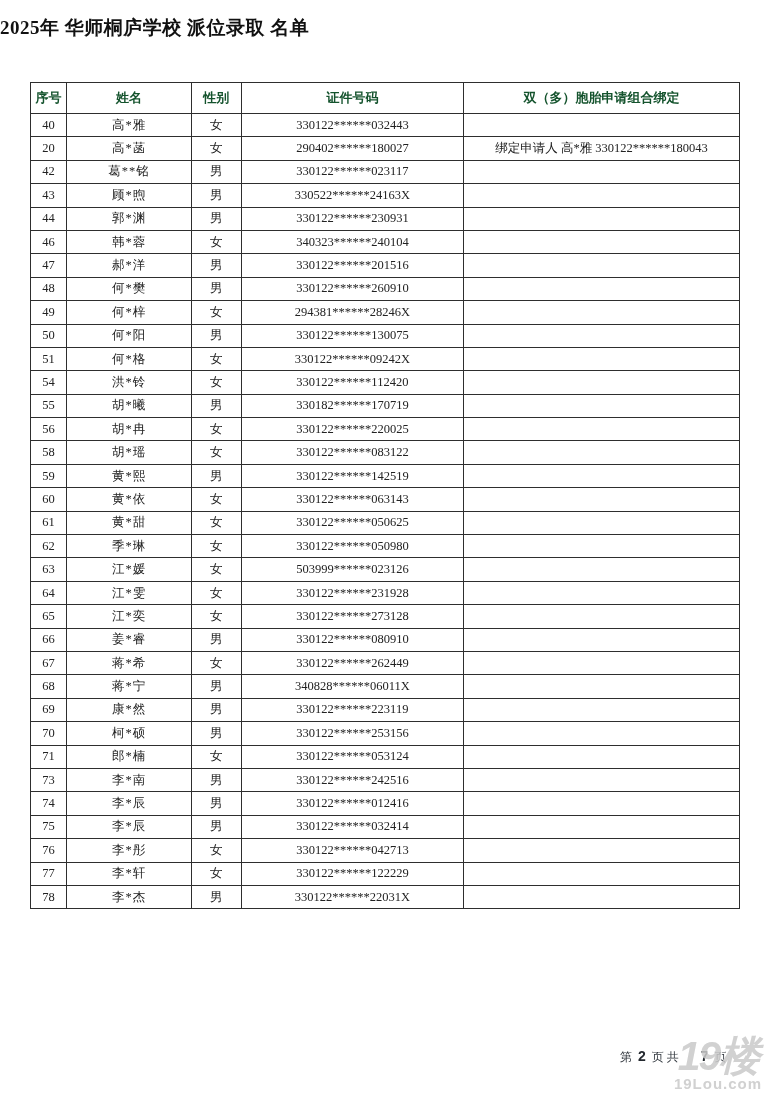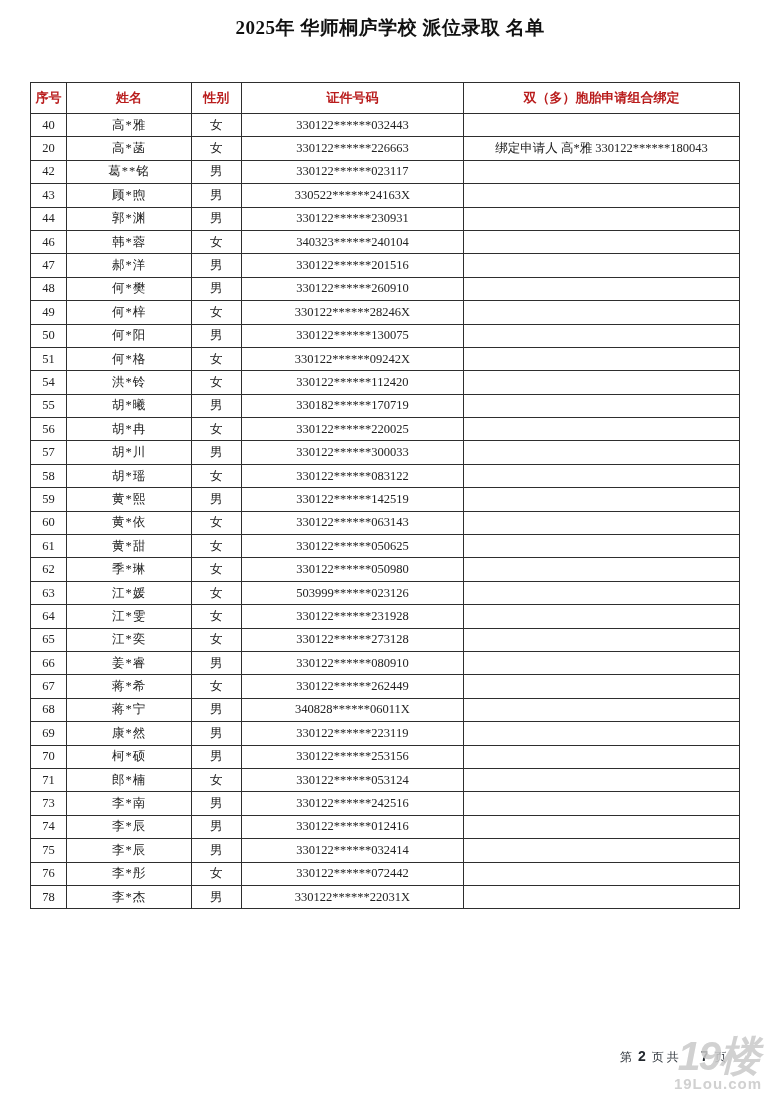--- a/index.html
+++ b/index.html
@@ -7,21 +7,20 @@
     position:relative;
     width:780px; height:1102px;
     background:#ffffff;
     overflow:hidden;
     font-family:"Liberation Serif","DejaVu Serif",serif;
     color:#1f1f1f;
   }
   .doc-title {
     margin:0;
     padding-top:15px;
-    text-align:center;
     font-size:19px;
     font-weight:bold;
     letter-spacing:0.5px;
     color:#111111;
   }
   table.roster {
     position:absolute;
     left:30px; top:82px;
     width:710px;
     border-collapse:collapse;
@@ -32,21 +31,21 @@
     text-align:center;
     vertical-align:middle;
     padding:0;
     overflow:hidden;
     white-space:nowrap;
   }
   table.roster thead th {
     height:30px;
     font-size:13px;
     font-weight:bold;
-    color:#b91c1c;
+    color:#14532d;
   }
   table.roster tbody td {
     height:22.4px;
     font-size:12.5px;
     color:#222222;
   }
   td.name-cell { letter-spacing:1px; }
   td.id-number-cell { font-size:12.5px; }
   td.binding-cell { font-size:11px; }
   .page-footer {
@@ -119,21 +118,21 @@
           <td class="row-no-cell">40</td>
           <td class="name-cell">高*雅</td>
           <td class="gender-cell">女</td>
           <td class="id-number-cell">330122******032443</td>
           <td class="binding-cell"></td>
         </tr>
         <tr>
           <td class="row-no-cell">20</td>
           <td class="name-cell">高*菡</td>
           <td class="gender-cell">女</td>
-          <td class="id-number-cell">330122******226663</td>
+          <td class="id-number-cell">290402******180027</td>
           <td class="binding-cell">绑定申请人 高*雅 330122******180043</td>
         </tr>
         <tr>
           <td class="row-no-cell">42</td>
           <td class="name-cell">葛**铭</td>
           <td class="gender-cell">男</td>
           <td class="id-number-cell">330122******023117</td>
           <td class="binding-cell"></td>
         </tr>
         <tr>
@@ -168,21 +167,21 @@
           <td class="row-no-cell">48</td>
           <td class="name-cell">何*樊</td>
           <td class="gender-cell">男</td>
           <td class="id-number-cell">330122******260910</td>
           <td class="binding-cell"></td>
         </tr>
         <tr>
           <td class="row-no-cell">49</td>
           <td class="name-cell">何*梓</td>
           <td class="gender-cell">女</td>
-          <td class="id-number-cell">330122******28246X</td>
+          <td class="id-number-cell">294381******28246X</td>
           <td class="binding-cell"></td>
         </tr>
         <tr>
           <td class="row-no-cell">50</td>
           <td class="name-cell">何*阳</td>
           <td class="gender-cell">男</td>
           <td class="id-number-cell">330122******130075</td>
           <td class="binding-cell"></td>
         </tr>
         <tr>
@@ -207,27 +206,20 @@
           <td class="binding-cell"></td>
         </tr>
         <tr>
           <td class="row-no-cell">56</td>
           <td class="name-cell">胡*冉</td>
           <td class="gender-cell">女</td>
           <td class="id-number-cell">330122******220025</td>
           <td class="binding-cell"></td>
         </tr>
         <tr>
-          <td class="row-no-cell">57</td>
-          <td class="name-cell">胡*川</td>
-          <td class="gender-cell">男</td>
-          <td class="id-number-cell">330122******300033</td>
-          <td class="binding-cell"></td>
-        </tr>
-        <tr>
           <td class="row-no-cell">58</td>
           <td class="name-cell">胡*瑶</td>
           <td class="gender-cell">女</td>
           <td class="id-number-cell">330122******083122</td>
           <td class="binding-cell"></td>
         </tr>
         <tr>
           <td class="row-no-cell">59</td>
           <td class="name-cell">黄*熙</td>
           <td class="gender-cell">男</td>
@@ -336,21 +328,28 @@
           <td class="row-no-cell">75</td>
           <td class="name-cell">李*辰</td>
           <td class="gender-cell">男</td>
           <td class="id-number-cell">330122******032414</td>
           <td class="binding-cell"></td>
         </tr>
         <tr>
           <td class="row-no-cell">76</td>
           <td class="name-cell">李*彤</td>
           <td class="gender-cell">女</td>
-          <td class="id-number-cell">330122******072442</td>
+          <td class="id-number-cell">330122******042713</td>
+          <td class="binding-cell"></td>
+        </tr>
+        <tr>
+          <td class="row-no-cell">77</td>
+          <td class="name-cell">李*轩</td>
+          <td class="gender-cell">女</td>
+          <td class="id-number-cell">330122******122229</td>
           <td class="binding-cell"></td>
         </tr>
         <tr>
           <td class="row-no-cell">78</td>
           <td class="name-cell">李*杰</td>
           <td class="gender-cell">男</td>
           <td class="id-number-cell">330122******22031X</td>
           <td class="binding-cell"></td>
         </tr>
       </tbody>

